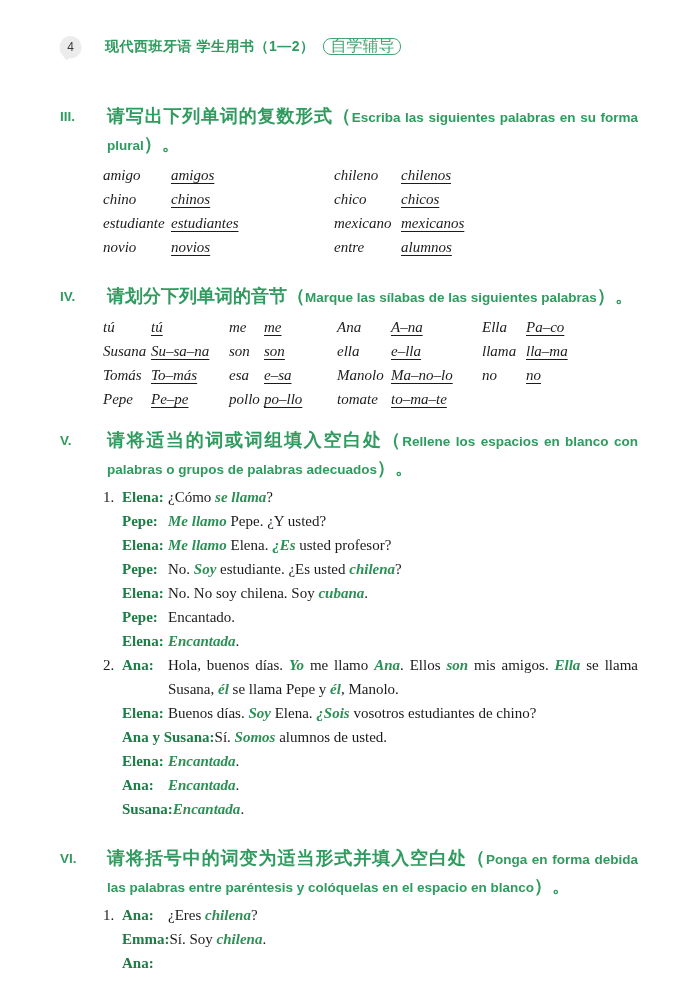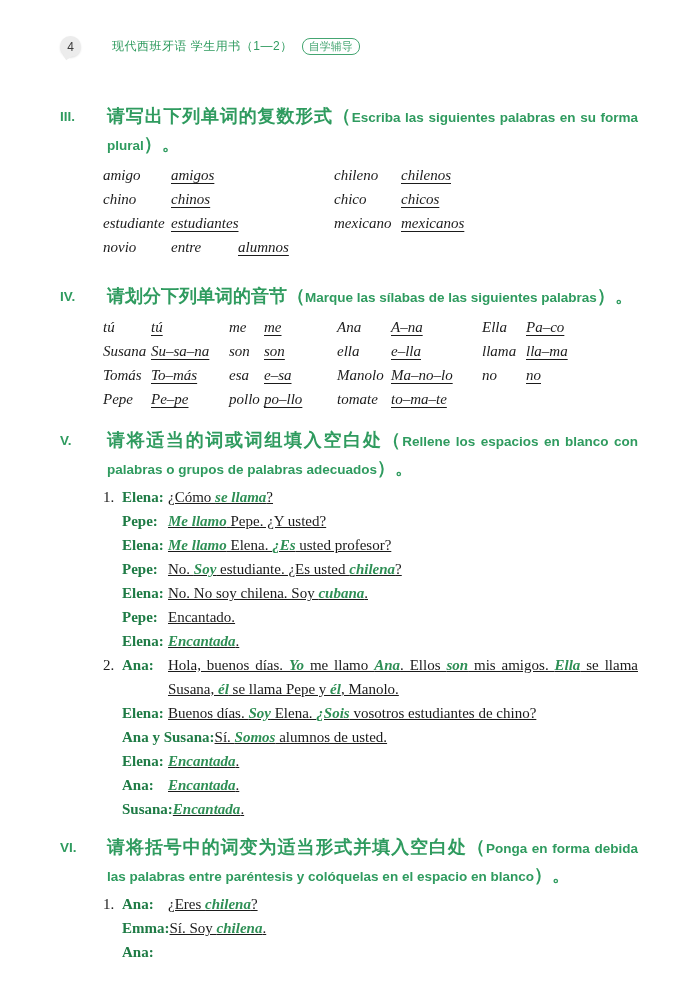--- a/index.html
+++ b/index.html
@@ -15,32 +15,32 @@
     position:relative;width:21px;height:21px;border-radius:50%;
     background:var(--bubble,#ececec);display:flex;align-items:center;justify-content:center;
     font-family:"Liberation Sans",sans-serif;font-size:12px;color:#3c3c3c;
     box-shadow:0 1px 2px rgba(0,0,0,.12);
   }
   .bubble::after{
     content:"";position:absolute;left:4px;bottom:-2px;width:6px;height:6px;
     background:var(--bubble,#ececec);transform:rotate(55deg);
   }
   .book-title{
-    margin-left:31px;font-family:"Liberation Sans",sans-serif;
-    font-weight:normal;font-size:12px;letter-spacing:.5px;color:var(--green,#2f9b5f);
+    margin-left:24px;font-family:"Liberation Sans",sans-serif;
+    font-weight:bold;font-size:14px;letter-spacing:.5px;color:var(--green,#2f9b5f);
   }
   .badge{
     margin-left:9px;font-family:"Liberation Sans",sans-serif;
-    font-size:11px;color:var(--badge,#44a571);
+    font-size:16px;color:var(--badge,#44a571);
     border:1px solid var(--badge,#44a571);border-radius:8px;
     padding:1px 6px 2px;line-height:12px;
   }
   
   .section{margin:0 62px 0 60px;}
-  .sec3{margin-top:46px}.sec4{margin-top:24px}.sec5{margin-top:16px}.sec6{margin-top:13px}
+  .sec3{margin-top:46px}.sec4{margin-top:24px}.sec5{margin-top:16px}.sec6{margin-top:24px}
   .sec-head{display:flex;font-family:"Liberation Sans",sans-serif;font-weight:bold;
     color:var(--green,#2f9b5f);font-size:13.5px;line-height:27px;}
   .numeral{flex:0 0 40px;text-align:left;}
   .sec-title{flex:1;padding-left:7px;text-align:justify;}
   .cn{font-size:18px;}
   
   .wtable{margin-top:4px;}
   .wrow{display:flex;line-height:24px;padding-left:43px;}
   .cell{flex-grow:0;flex-shrink:0;white-space:nowrap;font-style:italic;}
   .u{text-decoration:underline;text-underline-offset:3px;text-decoration-thickness:1px;}
@@ -48,21 +48,21 @@
   .c3w1{flex-basis:68px}.c3a1{flex-basis:163px}.c3w2{flex-basis:67px}.c3a2{flex:1}
   
   .c4w1{flex-basis:48px}.c4a1{flex-basis:78px}.c4w2{flex-basis:35px}.c4a2{flex-basis:73px}
   .c4w3{flex-basis:54px}.c4a3{flex-basis:91px}.c4w4{flex-basis:44px}.c4a4{flex:1}
   
   .dialog{margin-top:2px;}
   .drow{display:flex;line-height:24px;padding-left:43px;}
   .dnum{flex:0 0 19px;}
   .dsp{flex:0 0 auto;min-width:46px;font-weight:bold;color:var(--dgreen,#1e7b45);white-space:nowrap;}
   .dsp.wide{}
-  .dtext{flex:1;text-align:justify;text-decoration:underline;}
+  .dtext{flex:1;text-align:justify;}
   .g{color:var(--igreen,#2e8f55);font-style:italic;font-weight:bold;}
 </style>
 </head>
 <body>
 
 <div class="page">
 
   <div class="hdr">
     <div class="bubble">
       <span>4</span>
@@ -90,20 +90,21 @@
         <div class="cell c3a2"><span class="u">chicos</span></div>
       </div>
       <div class="wrow">
         <div class="cell c3w1">estudiante</div>
         <div class="cell c3a1"><span class="u">estudiantes</span></div>
         <div class="cell c3w2">mexicano</div>
         <div class="cell c3a2"><span class="u">mexicanos</span></div>
       </div>
       <div class="wrow">
         <div class="cell c3w1">novio</div>
+        <div class="cell c3a1"><span class="u">novios</span></div>
         <div class="cell c3w2">entre</div>
         <div class="cell c3a2"><span class="u">alumnos</span></div>
       </div>
     </div>
   </div>
 
   <div class="section sec4">
     <div class="sec-head">
       <span class="numeral">IV.</span>
       <span class="sec-title"><span class="cn">请划分下列单词的音节（</span><span>Marque las sílabas de las siguientes palabras</span><span class="cn">）。</span></span>

